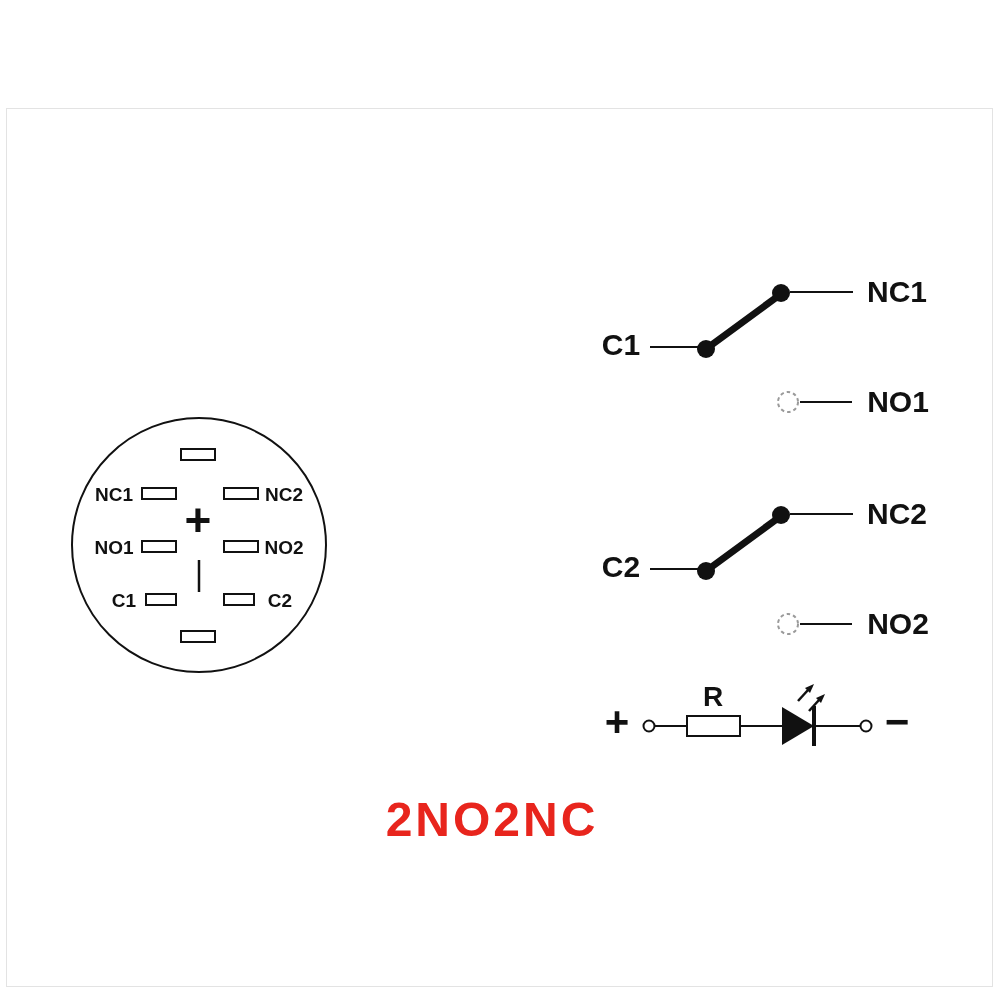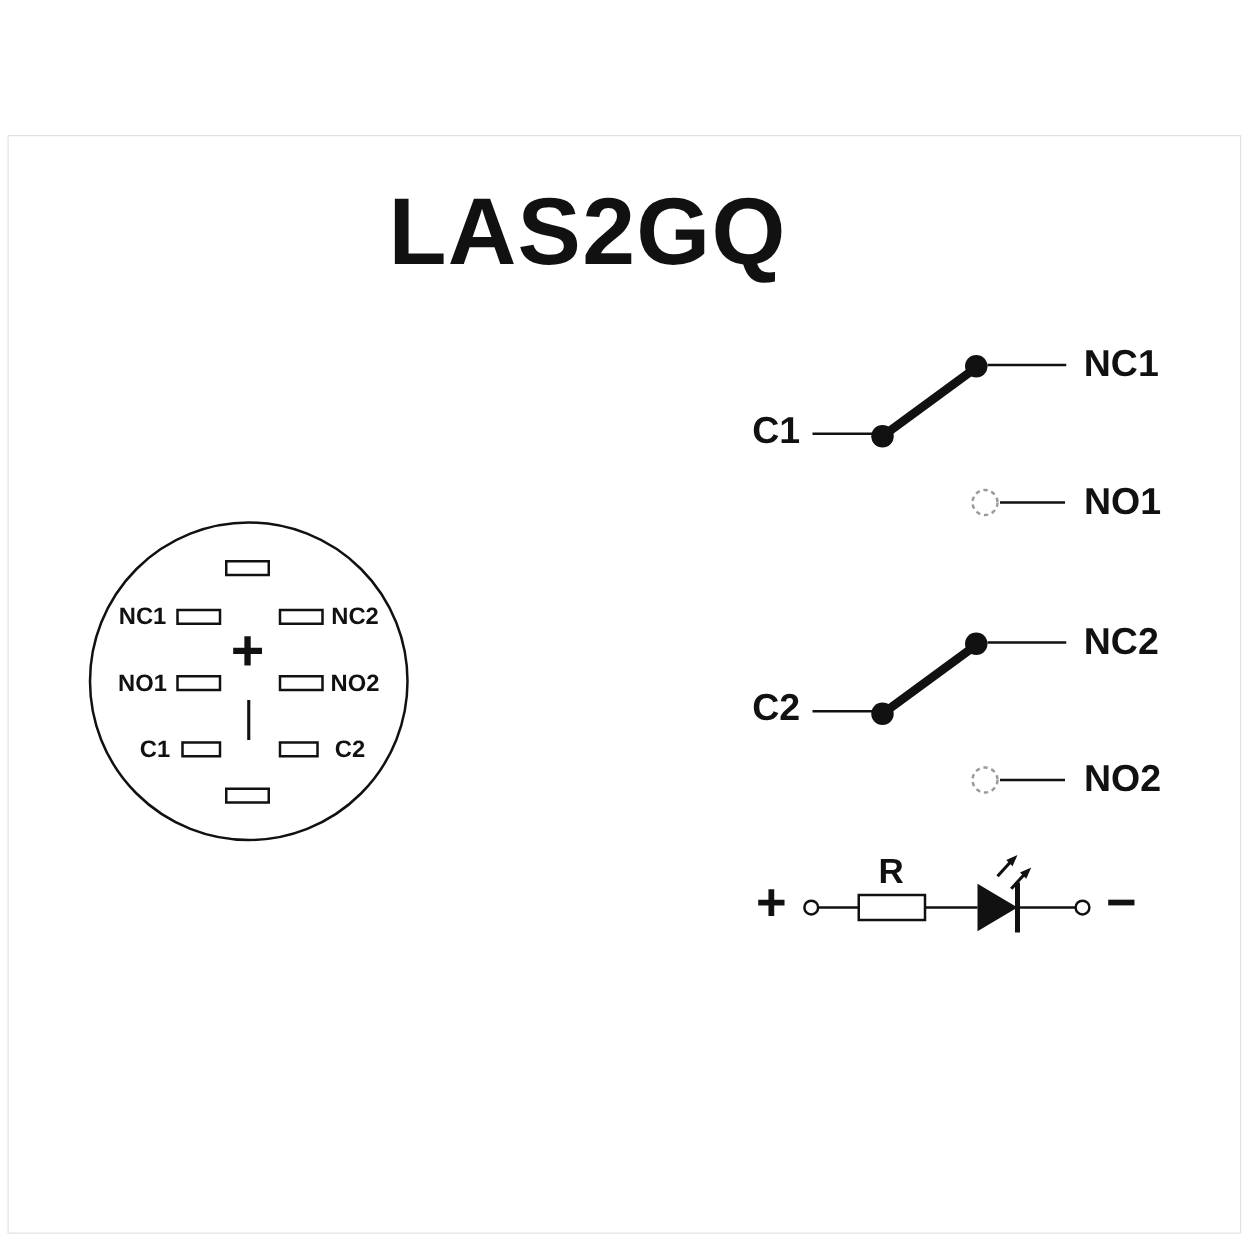--- a/index.html
+++ b/index.html
@@ -109,21 +109,20 @@
         <line x1="798" y1="701" x2="808" y2="690"></line>
         <polygon points="814,684 810,693 805,688" fill="#111111" stroke="none"></polygon>
         <line x1="809" y1="711" x2="819" y2="700"></line>
         <polygon points="825,694 821,703 816,698" fill="#111111" stroke="none"></polygon>
       </g>
       <line x1="816" y1="726" x2="860" y2="726" stroke-width="2"></line>
       <circle cx="866" cy="726" r="5.5" stroke-width="2" fill="#ffffff"></circle>
     </g>
   </svg>
 
-  <div class="lbl title" style="left:470px; top:186px;">LAS2GQ</div>
 
   <div class="lbl pinlbl" style="left:114px; top:494px;">NC1</div>
   <div class="lbl pinlbl" style="left:114px; top:547px;">NO1</div>
   <div class="lbl pinlbl" style="left:124px; top:600px;">C1</div>
   <div class="lbl pinlbl" style="left:284px; top:494px;">NC2</div>
   <div class="lbl pinlbl" style="left:284px; top:547px;">NO2</div>
   <div class="lbl pinlbl" style="left:280px; top:600px;">C2</div>
   <div class="lbl plus-center" style="left:198px; top:520px;">+</div>
 
   <div class="lbl swlbl" style="left:621px; top:345px;">C1</div>
@@ -131,14 +130,15 @@
   <div class="lbl swlbl" style="left:898px; top:402px;">NO1</div>
 
   <div class="lbl swlbl" style="left:621px; top:567px;">C2</div>
   <div class="lbl swlbl" style="left:897px; top:514px;">NC2</div>
   <div class="lbl swlbl" style="left:898px; top:624px;">NO2</div>
 
   <div class="lbl plusminus" style="left:617px; top:722px;">+</div>
   <div class="lbl rlbl" style="left:713px; top:697px;">R</div>
   <div class="lbl plusminus" style="left:897px; top:722px;">−</div>
 
+  <div class="lbl code-red" style="left:492px; top:820px;">2NO2NC</div>
 
 </div>
 
 </body></html>

